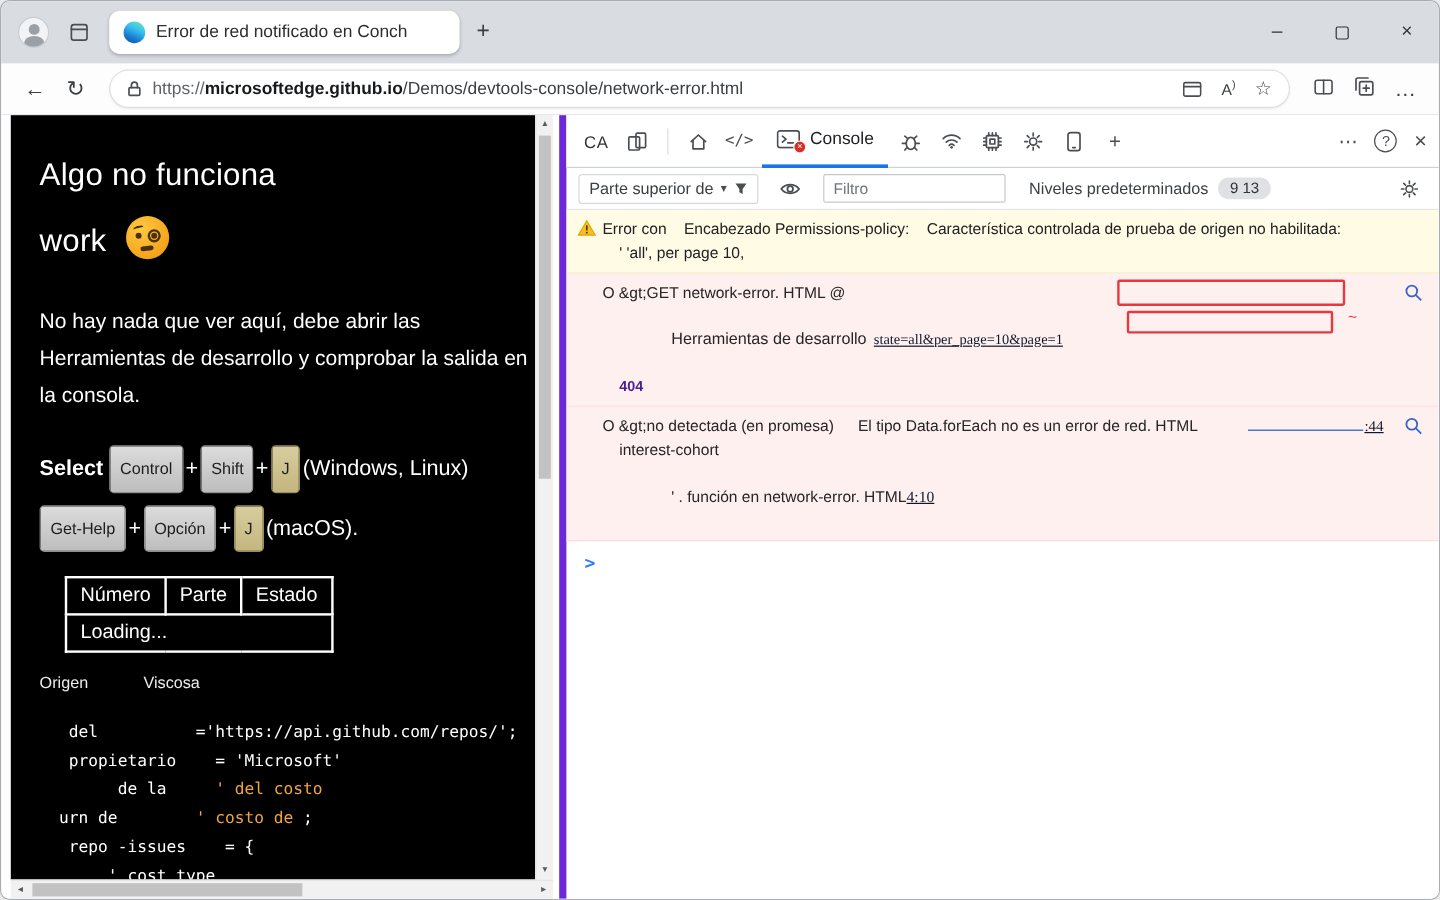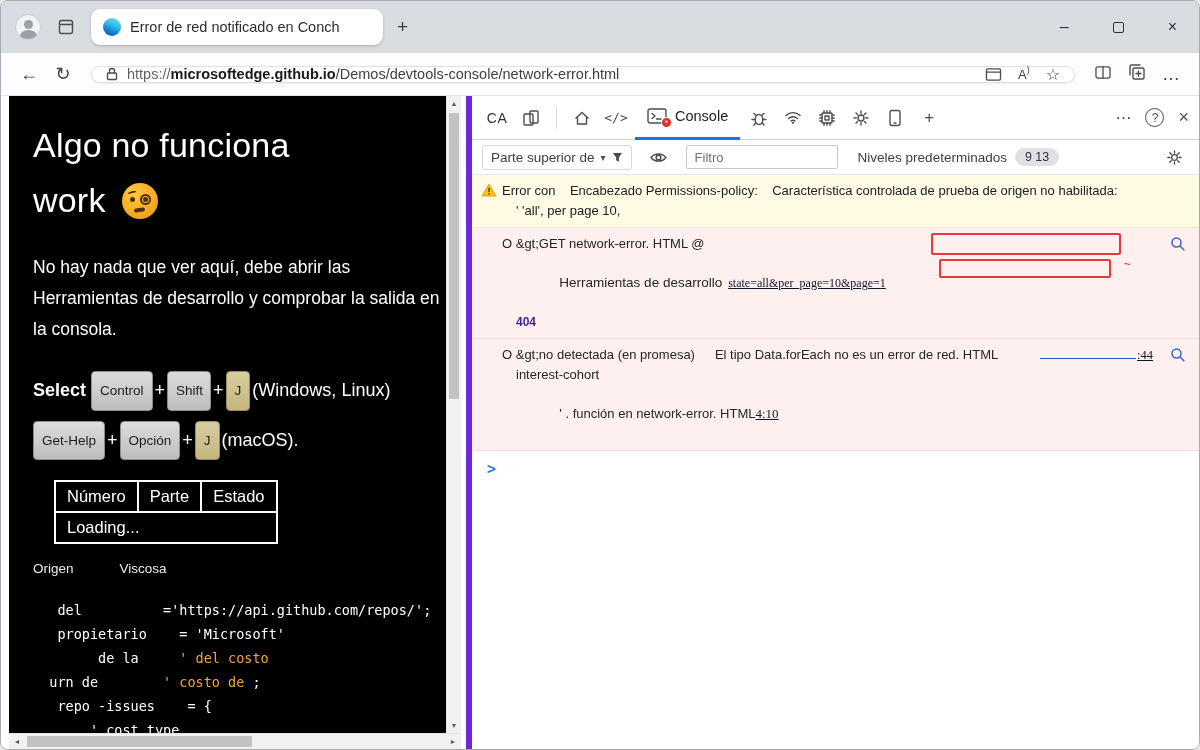--- a/index.html
+++ b/index.html
@@ -16,41 +16,41 @@
   .favicon { width:18px; height:18px; border-radius:50%; background:linear-gradient(205deg,#7ee2a8 0%,#35c1f1 38%,#1b7fd4 68%,#0b4aa2 100%); flex:0 0 auto; }
   .tab-title { white-space:nowrap; overflow:hidden; }
   .new-tab { font-size:19px; color:#3a3d40; margin-left:2px; cursor:pointer; }
   .win-controls { margin-left:auto; display:flex; align-items:center; gap:44px; color:#2f3338; padding-right:8px; }
   .win-controls .wc { font-size:16px; line-height:1; cursor:pointer; }
   .wc-max { width:11px; height:11px; border:1.4px solid #2f3338; border-radius:2px; }
 
   
   .navbar { height:43px; background:#fdfdfe; display:flex; align-items:center; gap:10px; padding:0 16px; border-bottom:1px solid #e4e6e9; flex:0 0 auto; }
   .nav-icon { font-size:18px; color:#3c4043; width:24px; text-align:center; cursor:pointer; }
-  .address-bar { flex:1; height:17px; background:#fff; border:1px solid #dde0e4; border-radius:16px; box-shadow:0 1px 2px rgba(0,0,0,.07); display:flex; align-items:center; padding:0 14px; gap:9px; margin:17px 6px; }
+  .address-bar { flex:1; height:32px; background:#fff; border:1px solid #dde0e4; border-radius:16px; box-shadow:0 1px 2px rgba(0,0,0,.07); display:flex; align-items:center; padding:0 14px; gap:9px; margin:17px 6px; }
   .url { font-size:14.5px; white-space:nowrap; overflow:hidden; }
   .url .scheme { color:#5f6368; }
   .url .domain { color:#17191b; font-weight:700; }
   .url .path { color:#3b3e42; }
   .addr-right { margin-left:auto; display:flex; align-items:center; gap:16px; }
   .read-aloud { font-size:13px; color:#3c4043; display:flex; align-items:flex-start; cursor:pointer; }
   .read-aloud .wave { font-size:9px; margin-top:-2px; }
   .star { font-size:16px; color:#3c4043; cursor:pointer; }
   svg.ico { stroke:#4a4d51; fill:none; stroke-width:1.4; stroke-linecap:round; stroke-linejoin:round; }
 
   
   .content { flex:1; display:flex; min-height:0; background:#fff; padding-left:8px; }
   .left-col { width:452px; flex:0 0 auto; display:flex; flex-direction:column; min-height:0; }
   .left-main { flex:1; display:flex; min-height:0; }
   .page-content { flex:1; background:#000; color:#fff; padding:22px 4px 0 24px; overflow:hidden; }
   .divider { width:5px; background:#fff; flex:0 0 auto; }
   .devtools { flex:1; background:#fff; border-left:6px solid #6d28d9; display:flex; flex-direction:column; min-width:0; color:#202124; }
 
   
-  h1.page-h1 { font-size:34px; font-weight:400; line-height:55px; letter-spacing:.2px; }
+  h1.page-h1 { font-size:26px; font-weight:400; line-height:55px; letter-spacing:.2px; }
   .emoji { position:relative; display:inline-block; width:36px; height:36px; border-radius:50%; background:radial-gradient(circle at 35% 30%, #ffc93e, #ef940f); vertical-align:-7px; margin-left:16px; }
   .emoji .eyes { position:absolute; top:14px; left:8px; width:5px; height:5px; border-radius:50%; background:#4a2f08; box-shadow:13px 0 0 #4a2f08; }
   .emoji .brow { position:absolute; top:8px; left:6px; width:9px; height:5px; border-top:2.5px solid #4a2f08; border-radius:50%; transform:rotate(-14deg); }
   .emoji .monocle { position:absolute; top:11px; left:18px; width:11px; height:11px; border:2px solid #4a2f08; border-radius:50%; }
   .emoji .mouth { position:absolute; top:25px; left:12px; width:11px; height:3.5px; background:#4a2f08; border-radius:2px; transform:rotate(-7deg); }
   p.page-p { margin-top:24px; font-size:17.5px; line-height:31px; width:424px; }
   .shortcuts { margin-top:26px; }
   .shortcut-row { display:flex; align-items:center; gap:2px; margin-bottom:10px; font-size:18px; }
   .select-word { font-weight:700; margin-right:3px; }
   .key { display:inline-block; background:linear-gradient(#dcdcdc,#bdbdbd); border:1px solid #8d8d8d; border-radius:4px; color:#1d1d1d; font-size:13.5px; line-height:1; padding:12px 8px; white-space:nowrap; }

